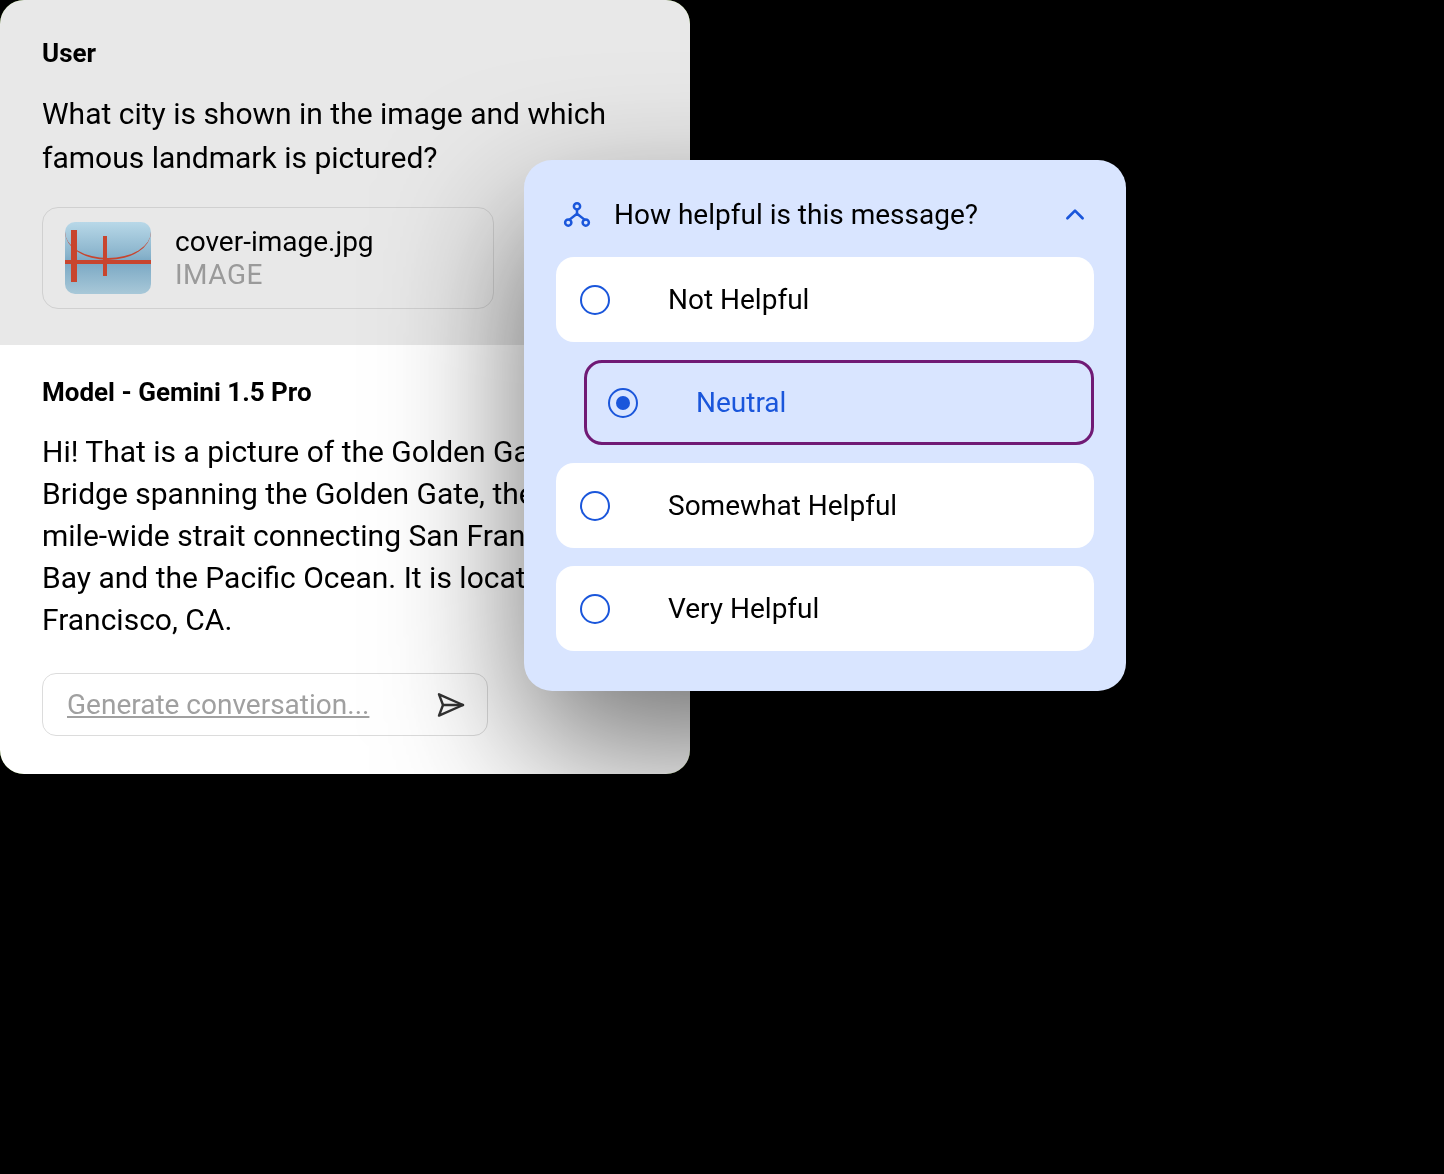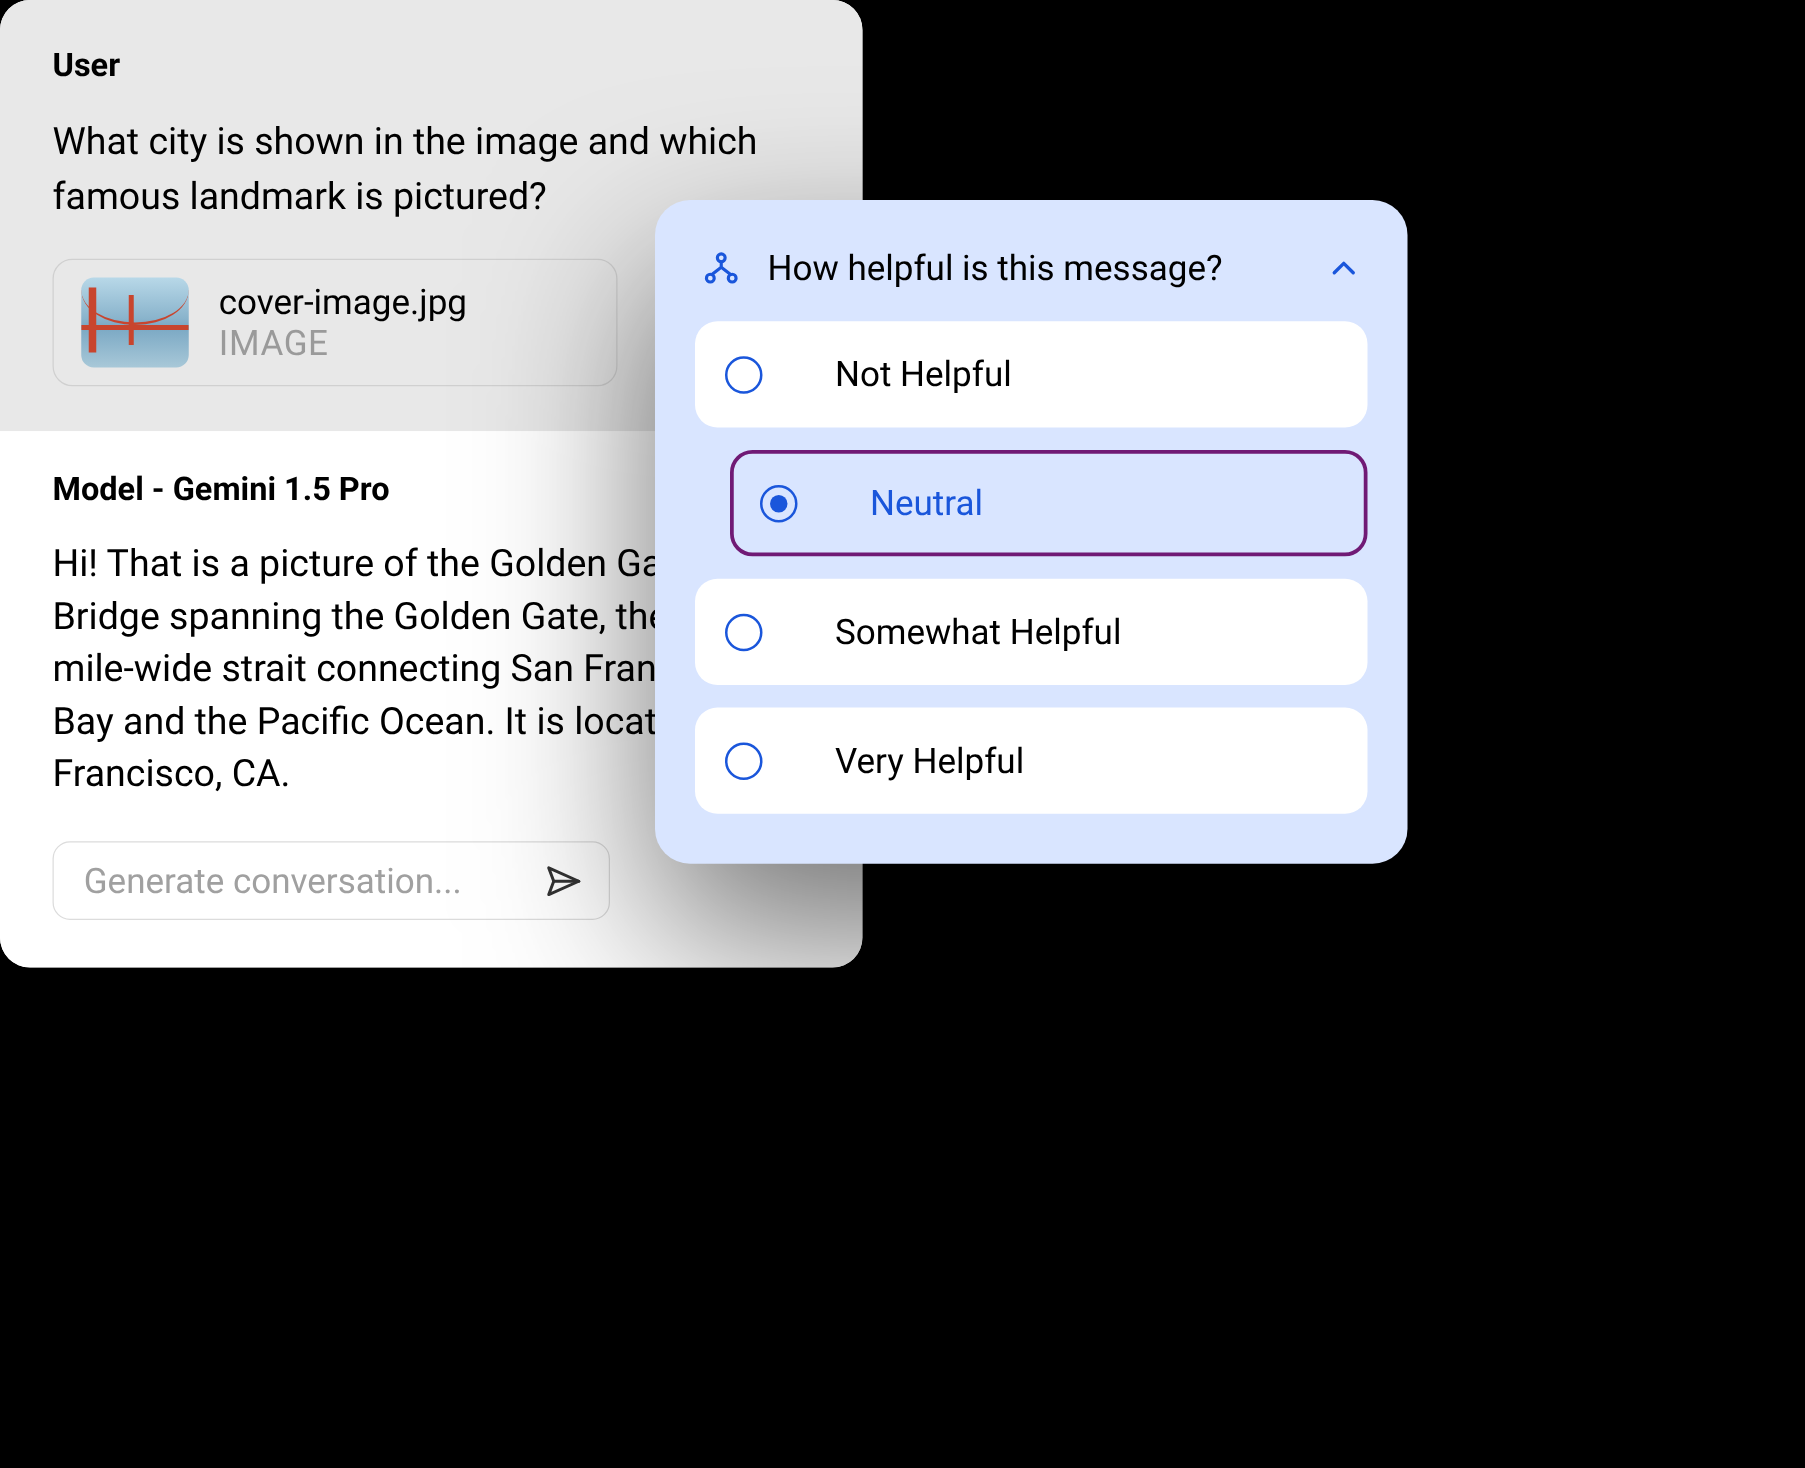--- a/index.html
+++ b/index.html
@@ -10,21 +10,21 @@
       height: 1174px;
       position: relative;
       overflow: hidden;
     }
 
     .conversation-card {
       position: absolute;
       top: 0;
       left: 0;
       width: 690px;
-      background: #ffffff;
+      background: #4d7c0f;
       border-radius: 24px;
       overflow: hidden;
       box-shadow: 0 40px 100px rgba(0,0,0,0.5);
     }
 
     .user-section {
       background: #e8e8e8;
       padding: 38px 42px 36px 42px;
     }
 
@@ -75,21 +75,21 @@
 
     .input-bar {
       border: 1.5px solid #dcdcdc;
       border-radius: 14px;
       display: flex;
       align-items: center;
       justify-content: space-between;
       padding: 14px 20px 14px 24px;
       width: 446px;
     }
-    .input-placeholder { font-size: 28px; color: #a0a0a0; }
+    .input-placeholder { font-size: 28px; color: #a0a0a0; text-decoration: underline; }
     .send-btn { display:flex; align-items:center; justify-content:center; }
 
     .rating-card {
       position: absolute;
       top: 160px;
       left: 524px;
       width: 602px;
       background: #d9e5ff;
       border-radius: 28px;
       padding: 32px 32px 40px 32px;

